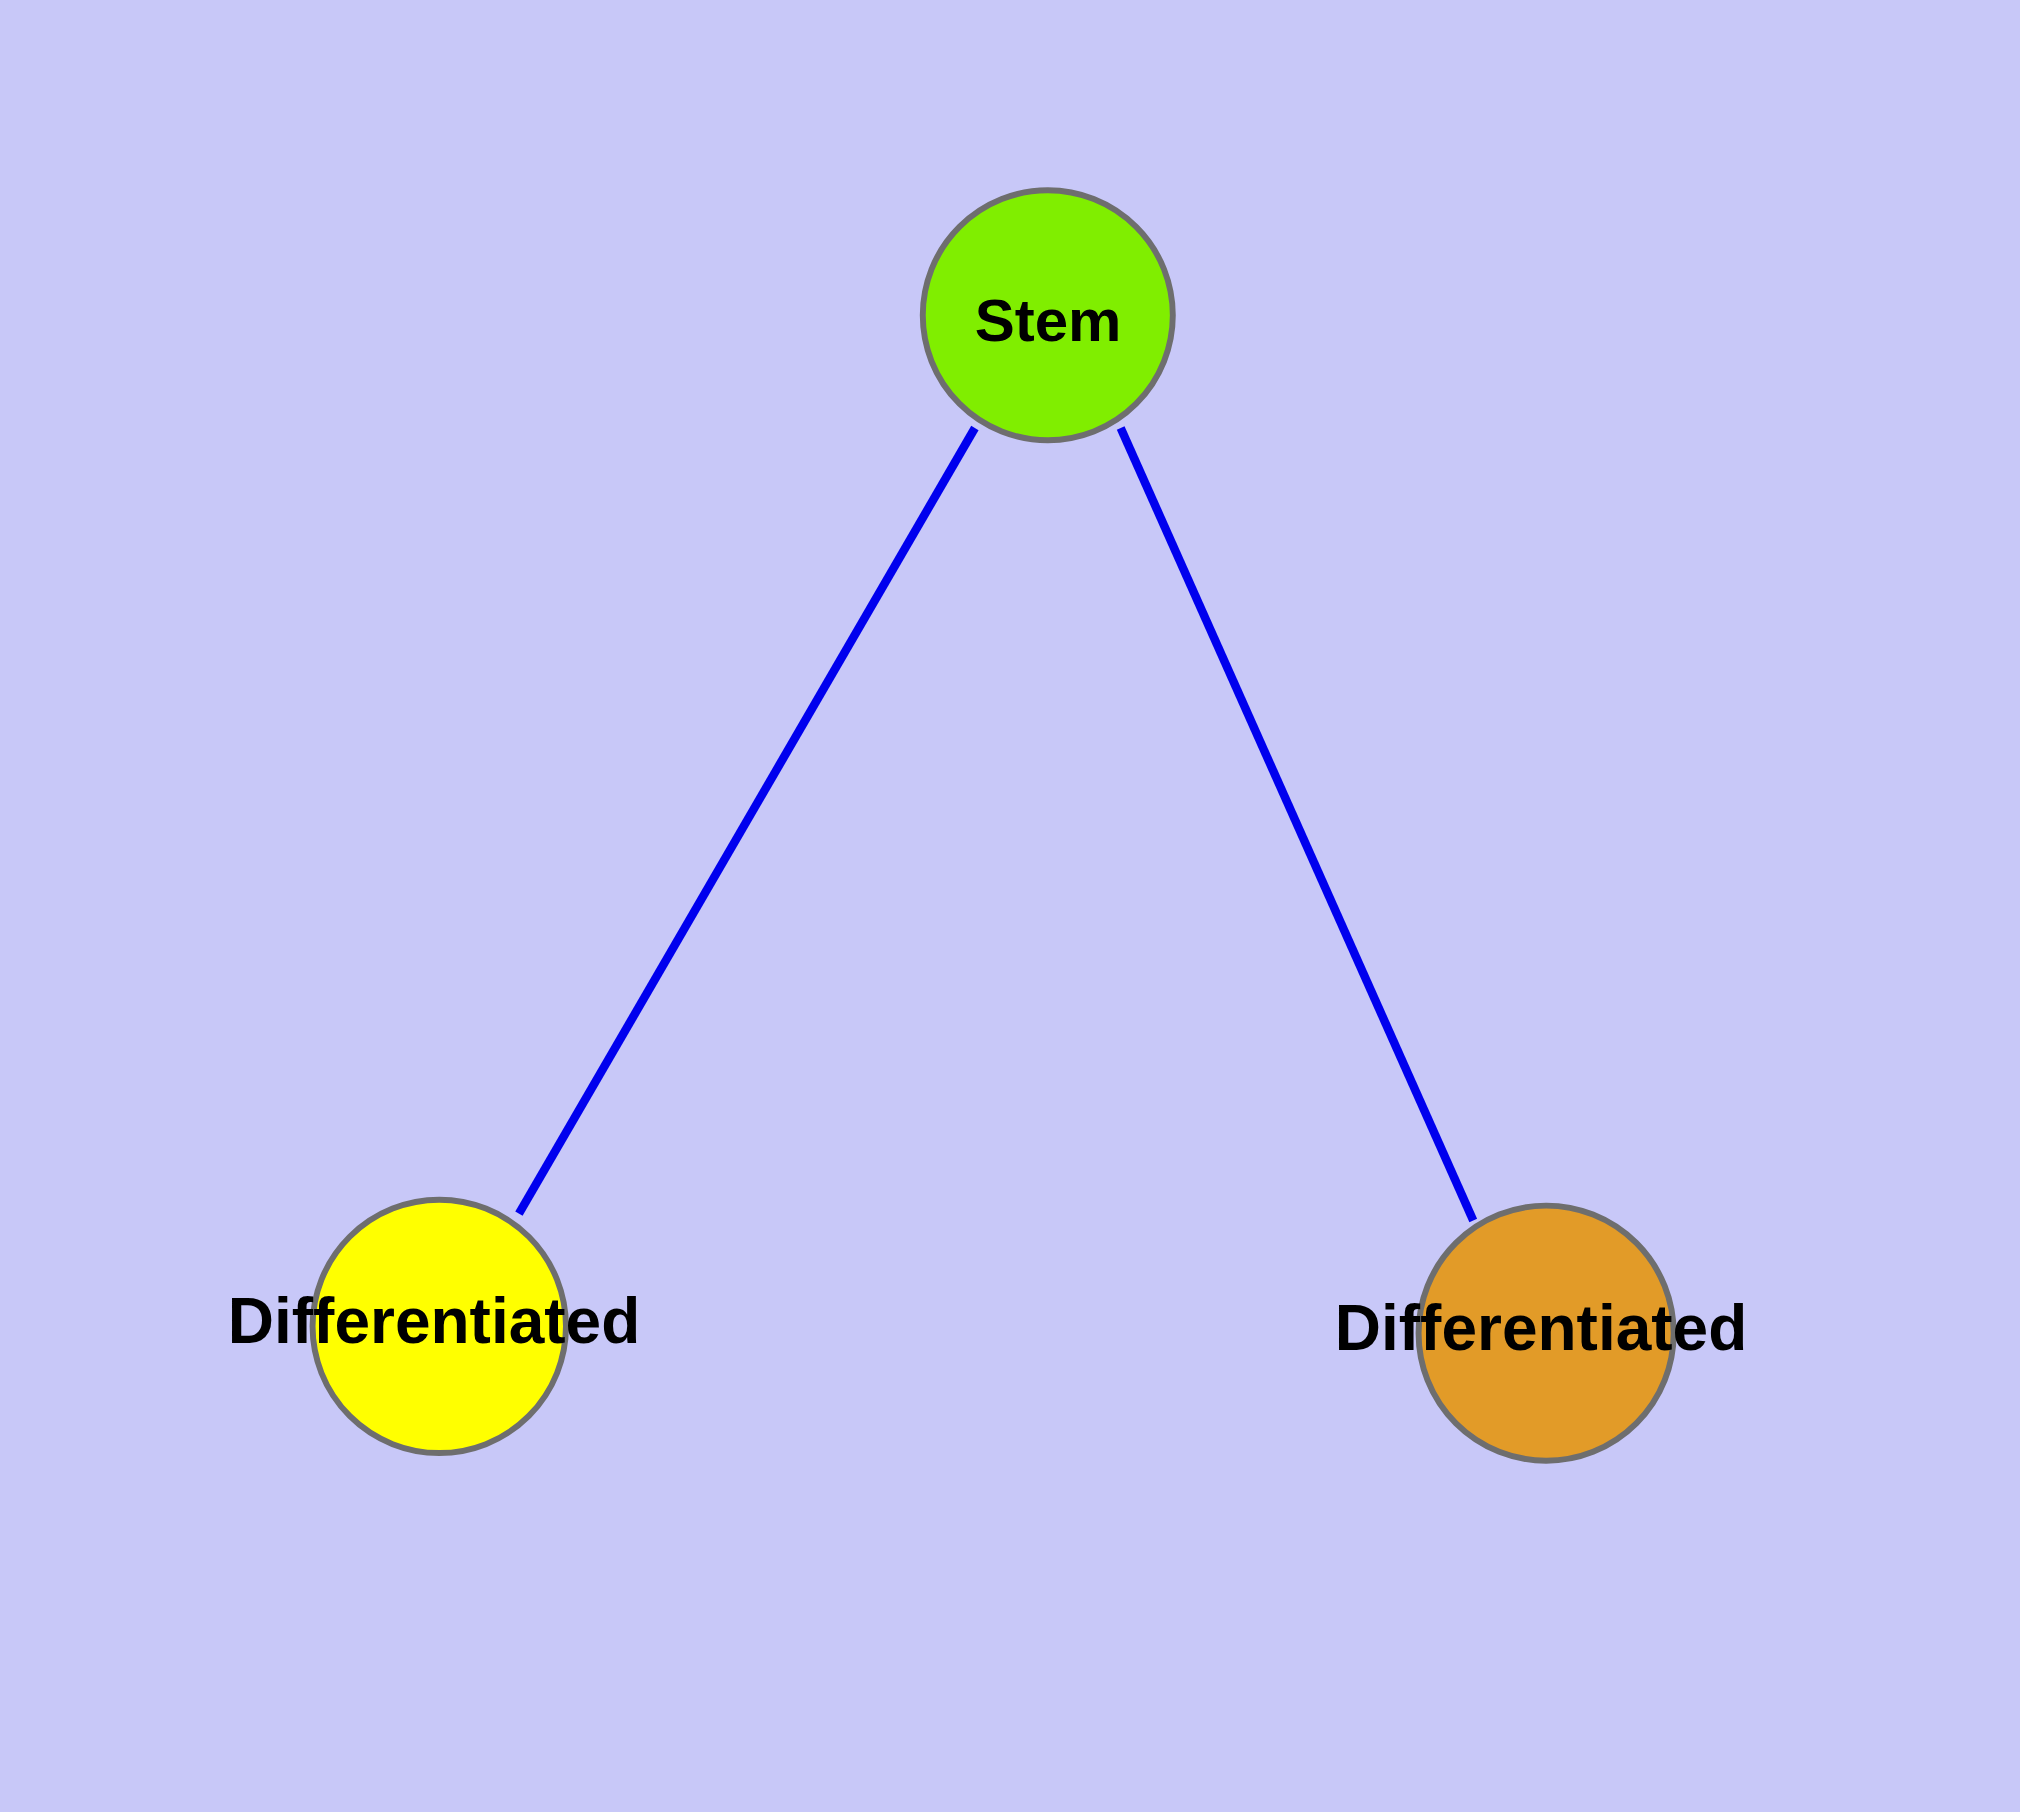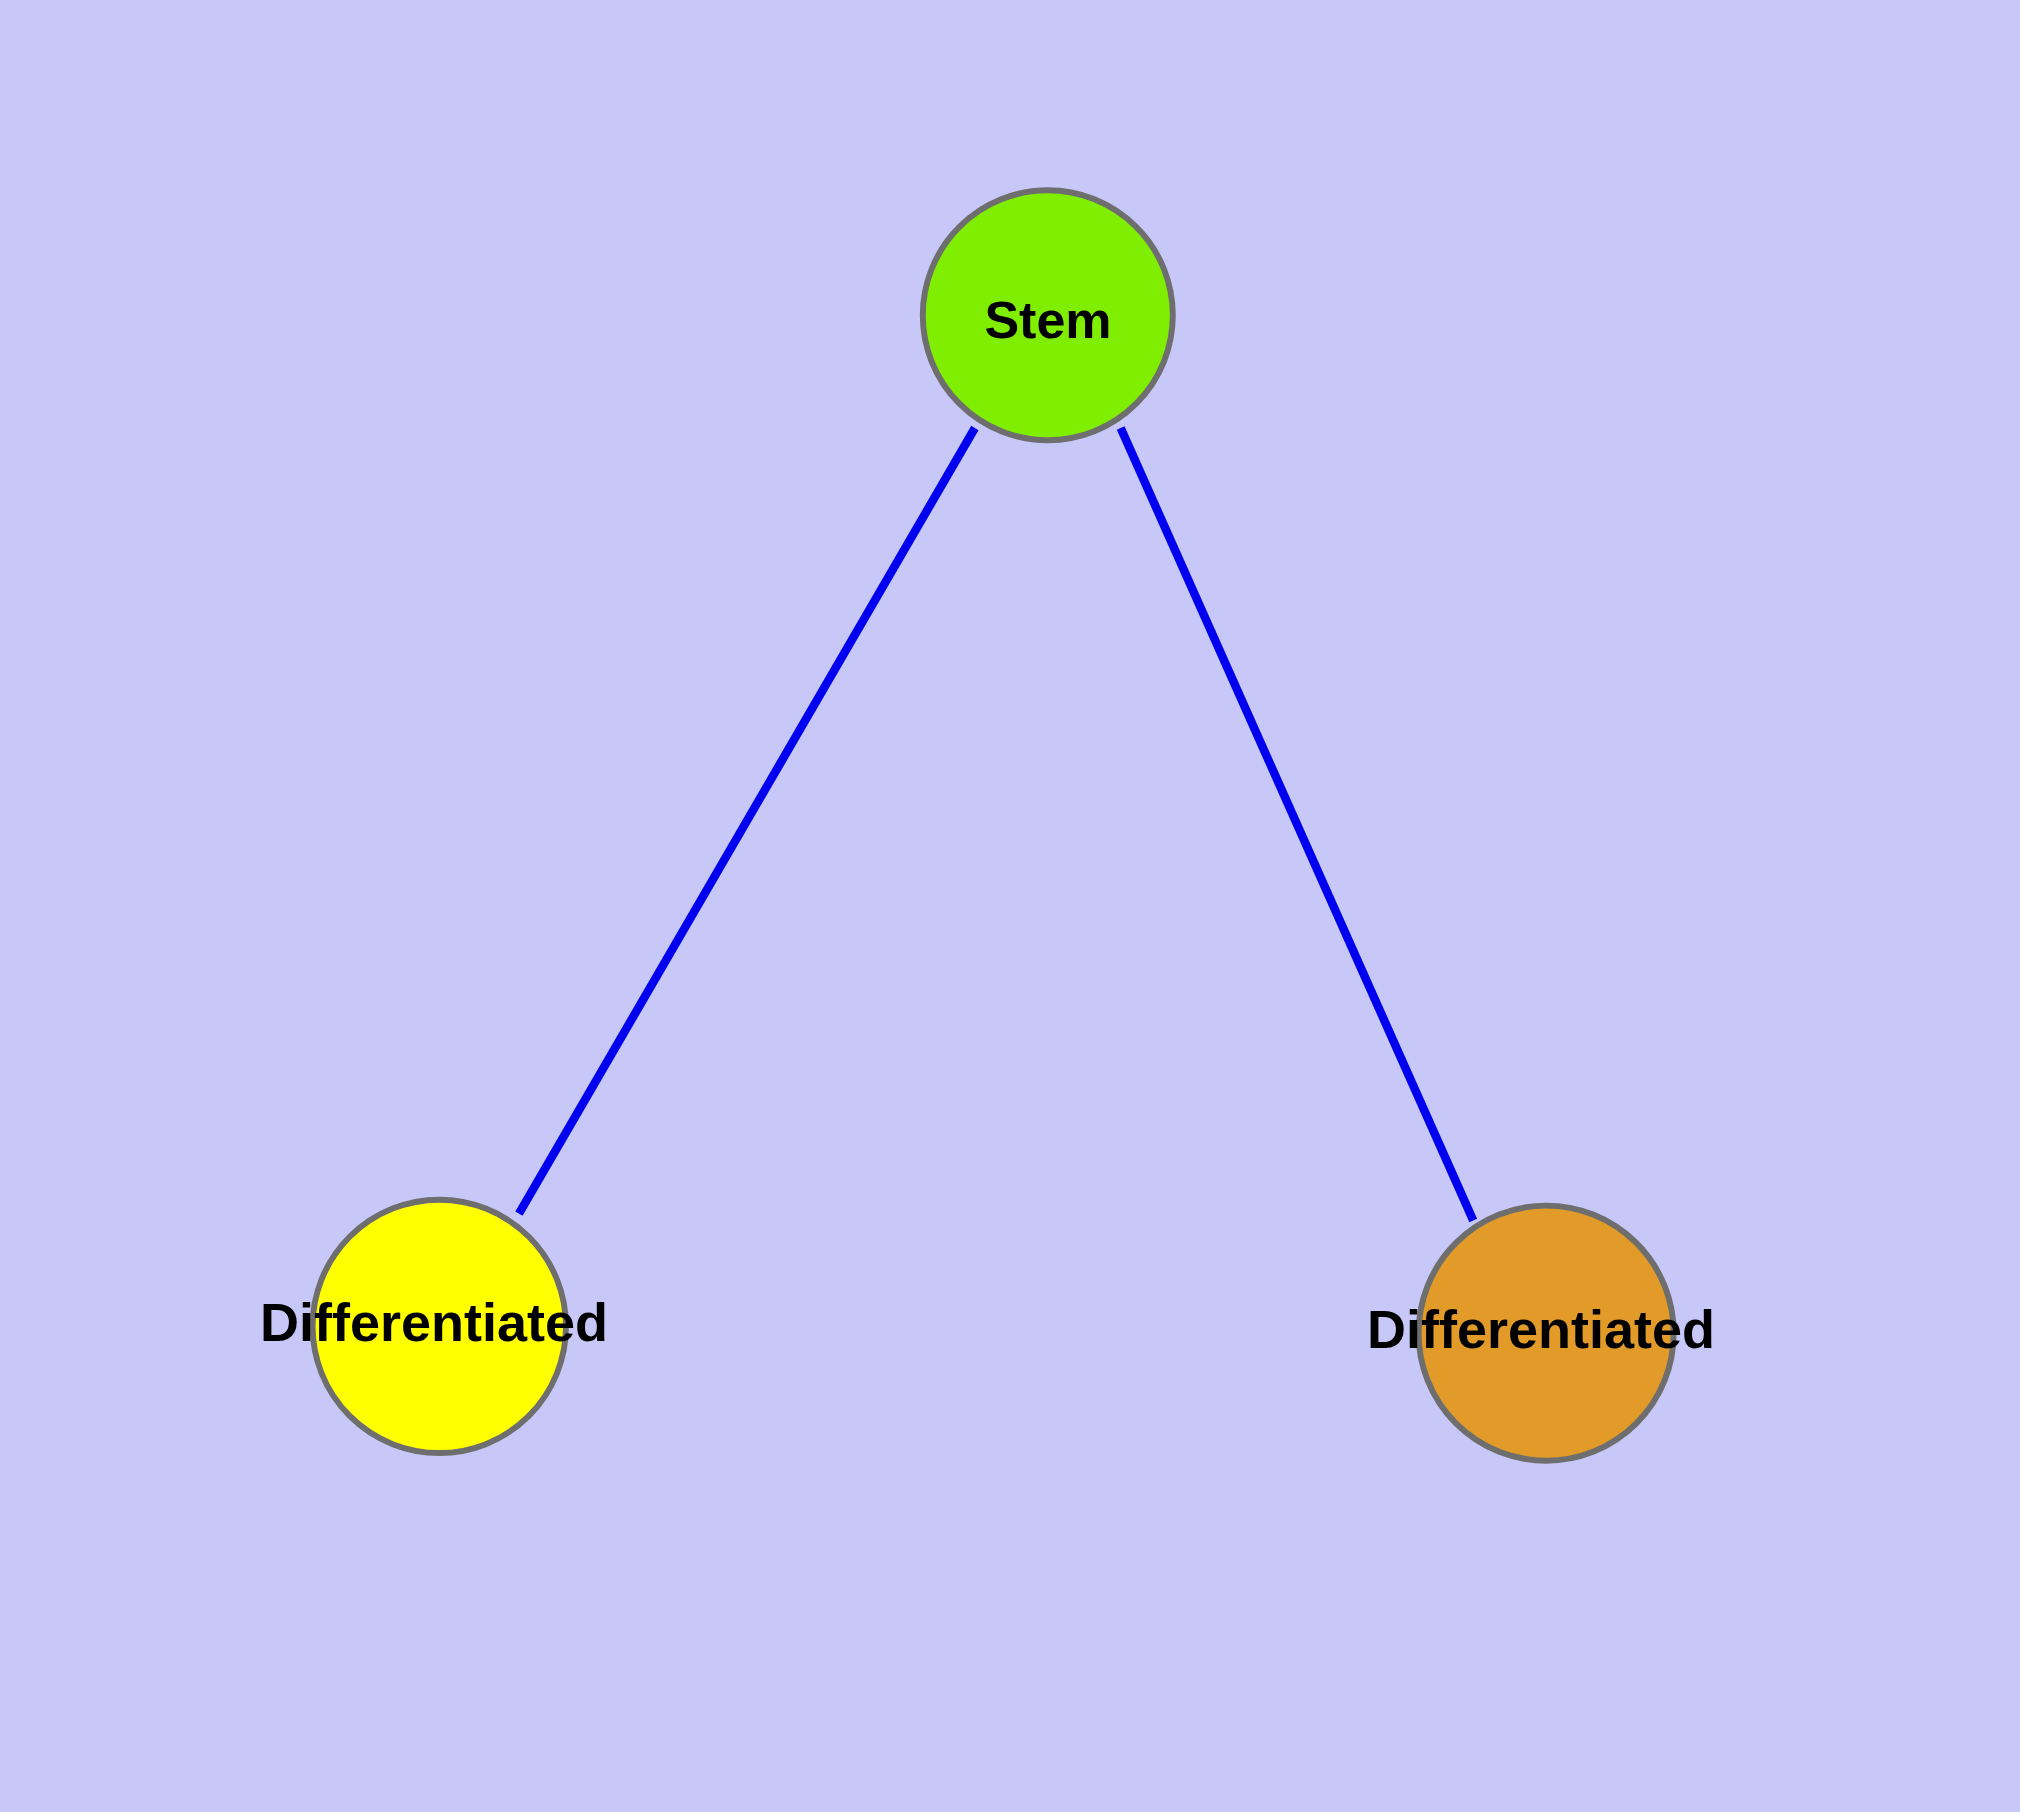--- a/index.html
+++ b/index.html
@@ -32,24 +32,24 @@
     font-family: "Liberation Sans", sans-serif;
     font-weight: bold;
     color: #000000;
     text-align: center;
     line-height: 1.05;
     white-space: pre;
     pointer-events: none;
     -webkit-font-smoothing: antialiased;
   }
   .label-inside {
-    font-size: 52px;
+    font-size: 60px;
   }
   .label-outside {
-    font-size: 54px;
+    font-size: 64px;
   }
   
   .centered {
     transform: translate(-50%, -50%);
   }
 </style>
 </head>
 <body>
 
 <div id="canvas-root">

